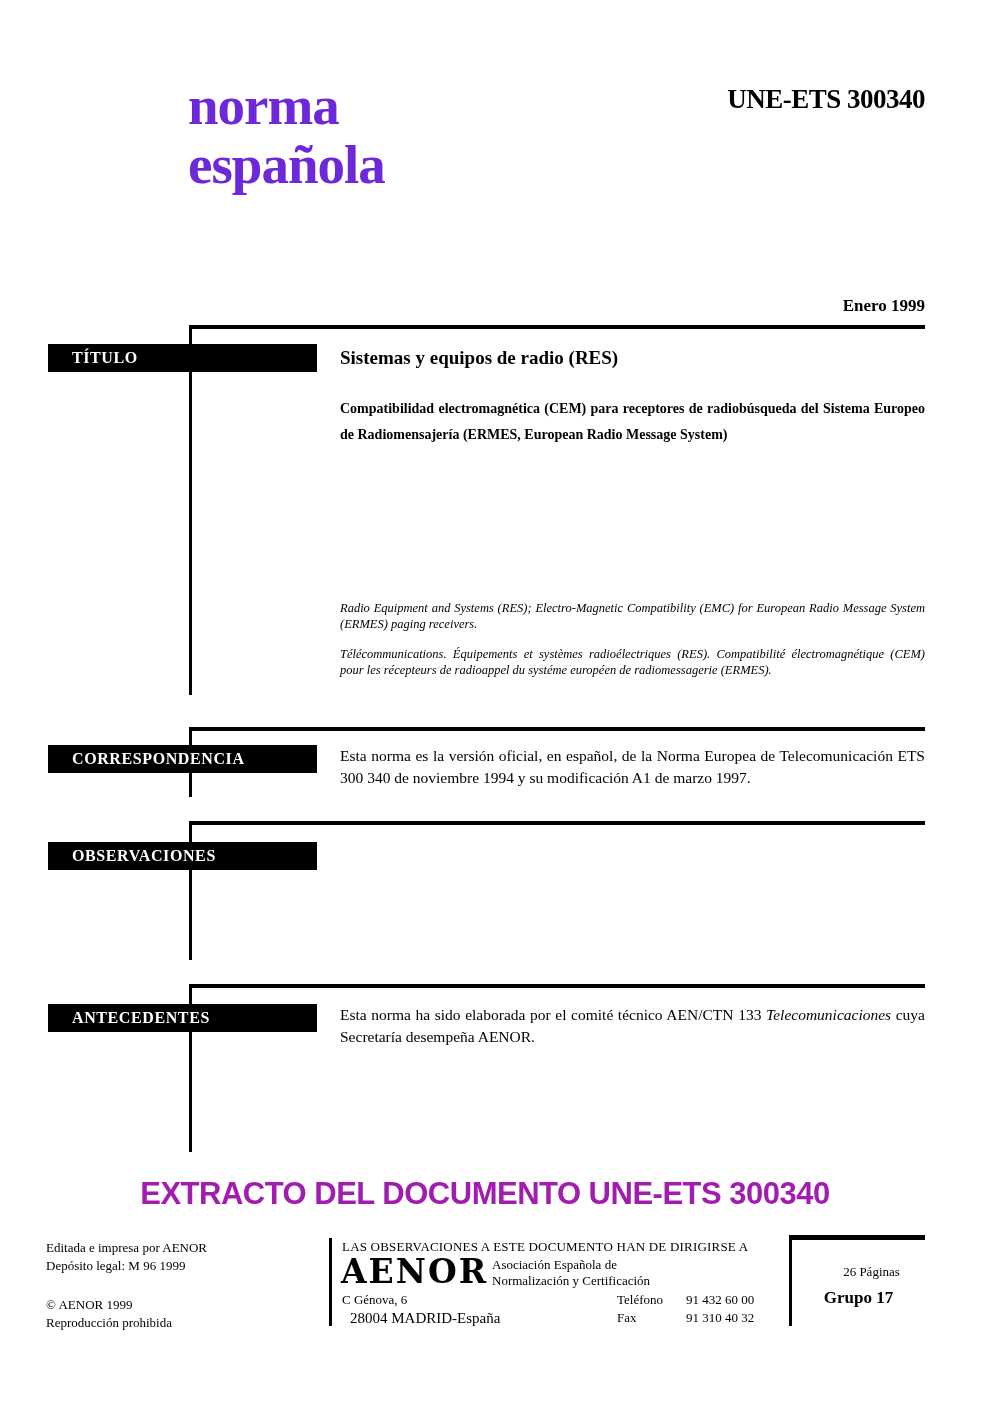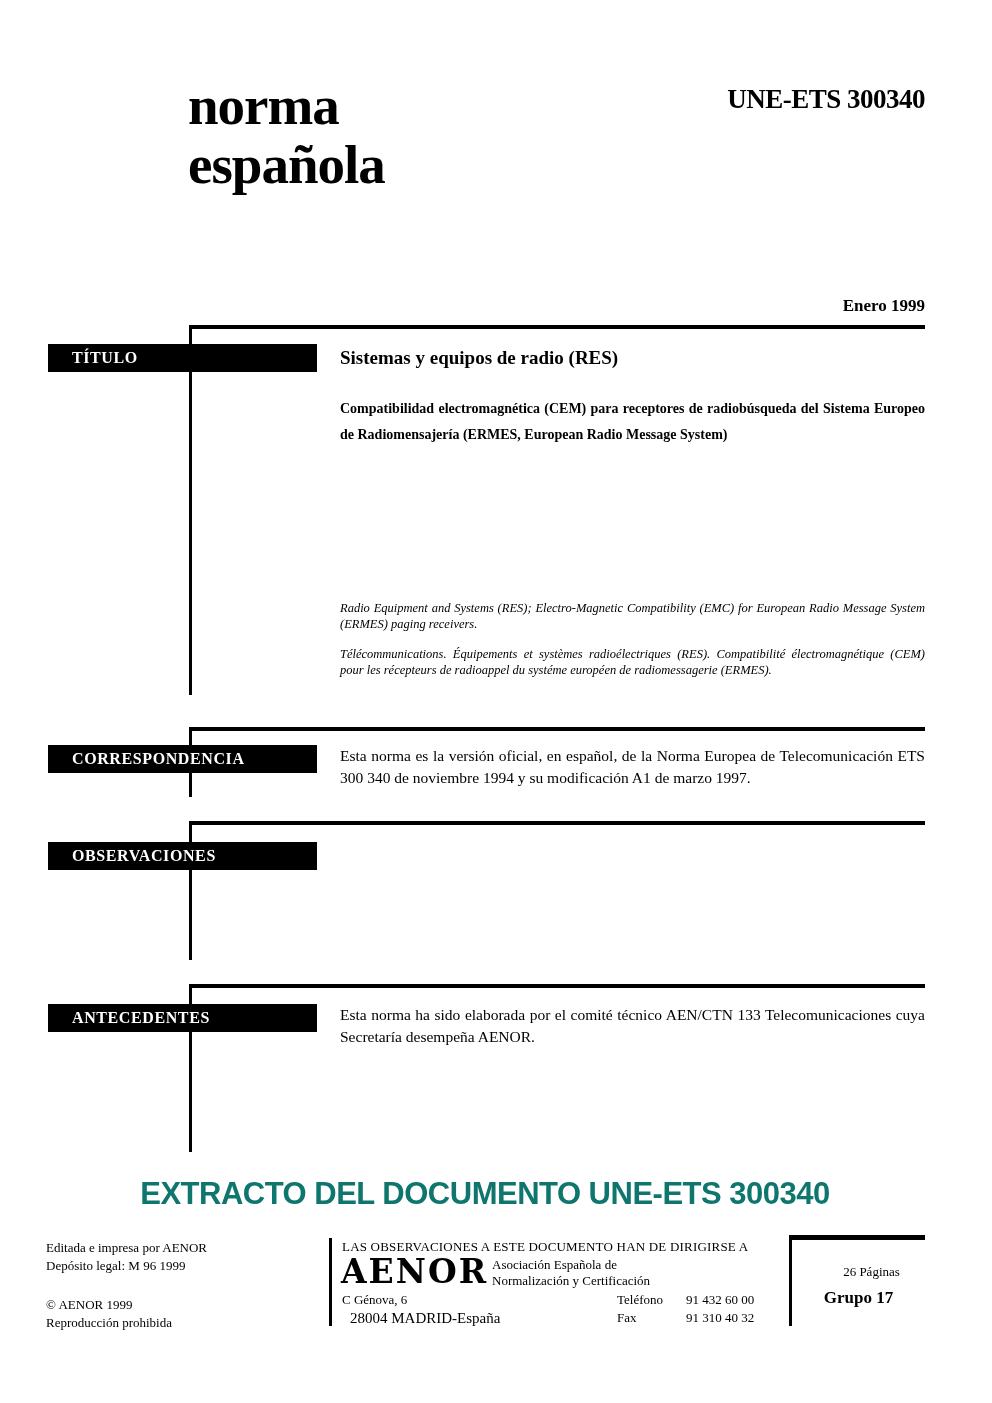--- a/index.html
+++ b/index.html
@@ -18,21 +18,21 @@
   }
   .abs { position: absolute; }
 
   
   .brand {
     left: 188px;
     top: 76px;
     font-size: 55px;
     line-height: 59px;
     font-weight: bold;
-    color: #000000;
+    color: #6d28d9;
     letter-spacing: -1px;
   }
   .doc-code {
     right: 67px;
     top: 84px;
     font-size: 27px;
     font-weight: bold;
     letter-spacing: -0.5px;
   }
   .date {
@@ -88,21 +88,21 @@
     font-size: 12.5px;
     font-style: italic;
     line-height: 16px;
     text-align: justify;
   }
   .body-text {
     font-size: 15.5px;
     line-height: 22px;
     text-align: justify;
   }
-  .body-text .it { }
+  .body-text .it { font-style: italic; }
 
   
   .extract-banner {
     left: 0;
     width: 970px;
     top: 1176px;
     text-align: center;
     font-family: "Liberation Sans", sans-serif;
     font-weight: bold;
     font-size: 31px;
@@ -200,21 +200,21 @@
 
   <div class="abs rule" style="top:821px"></div>
   <div class="abs vline" style="top:821px;height:139px"></div>
   <div class="abs label-bar" style="top:842px">OBSERVACIONES</div>
 
   <div class="abs rule" style="top:984px"></div>
   <div class="abs vline" style="top:984px;height:168px"></div>
   <div class="abs label-bar" style="top:1004px">ANTECEDENTES</div>
   <div class="abs content body-text" style="top:1004px"><span>Esta norma ha sido elaborada por el comité técnico AEN/CTN 133 </span><span class="it">Telecomunicaciones</span><span> cuya Secretaría desempeña AENOR.</span></div>
 
-  <div class="abs extract-banner" id="extract-banner" style="color: #0f766e;">EXTRACTO DEL DOCUMENTO UNE-ETS 300340</div>
+  <div class="abs extract-banner" id="extract-banner" style="color: #a21caf;">EXTRACTO DEL DOCUMENTO UNE-ETS 300340</div>
 
   <div class="abs footer-divider"></div>
 
   <div class="abs footer-left">
     <div>Editada e impresa por AENOR</div>
     <div>Depósito legal: M 96 1999</div>
     <div class="gap">© AENOR 1999</div>
     <div>Reproducción prohibida</div>
   </div>
 

